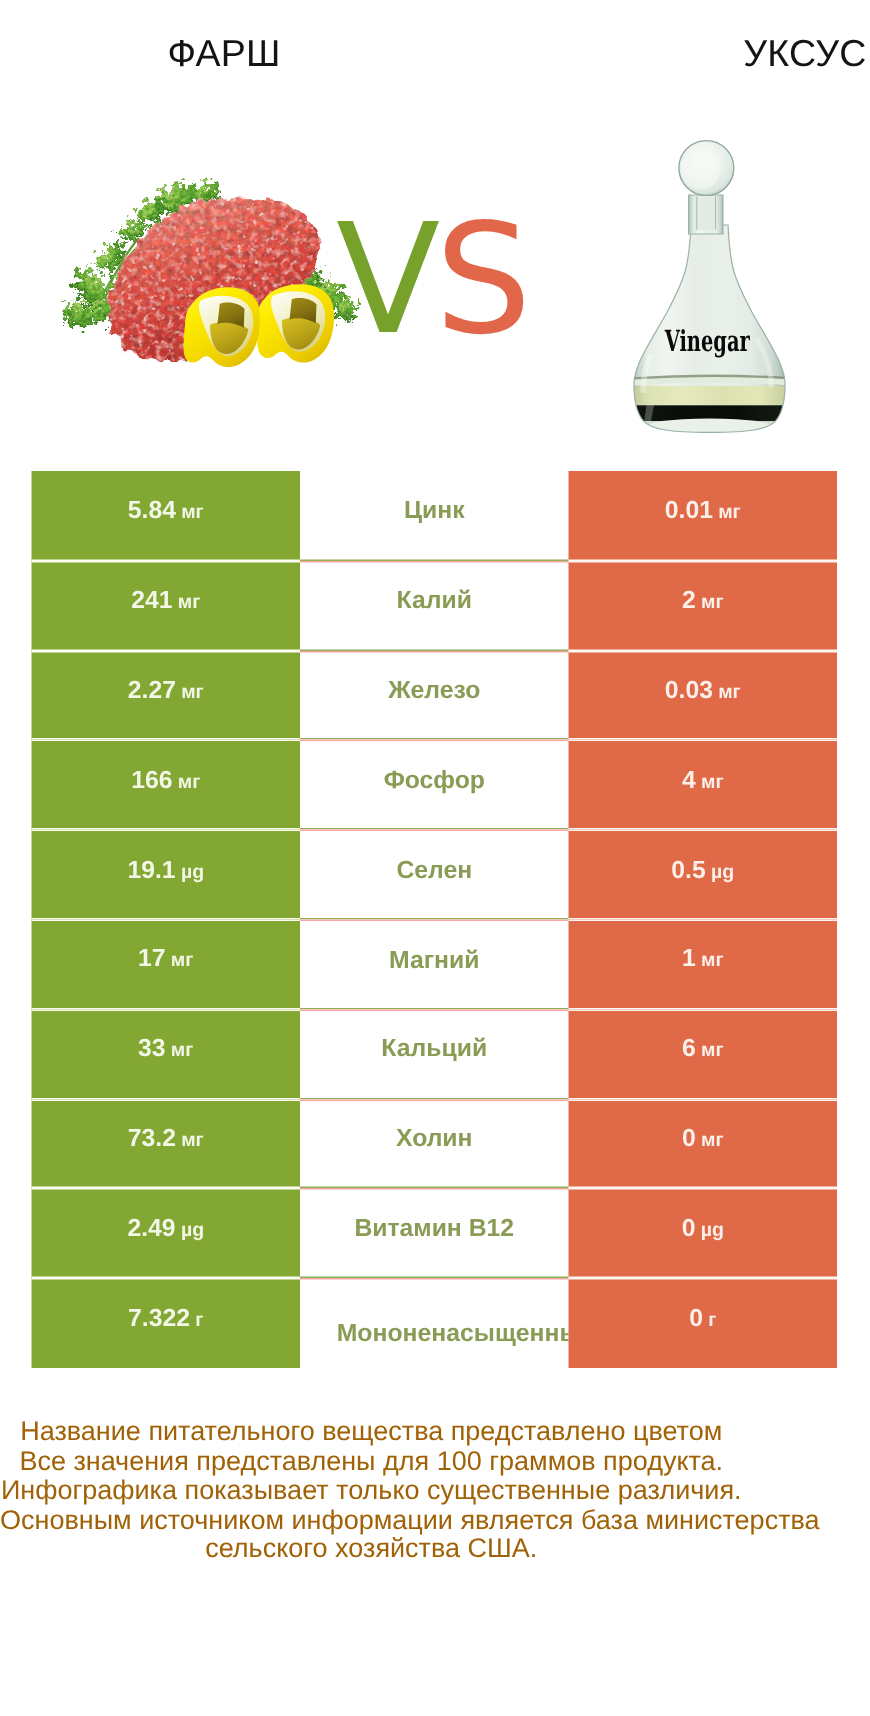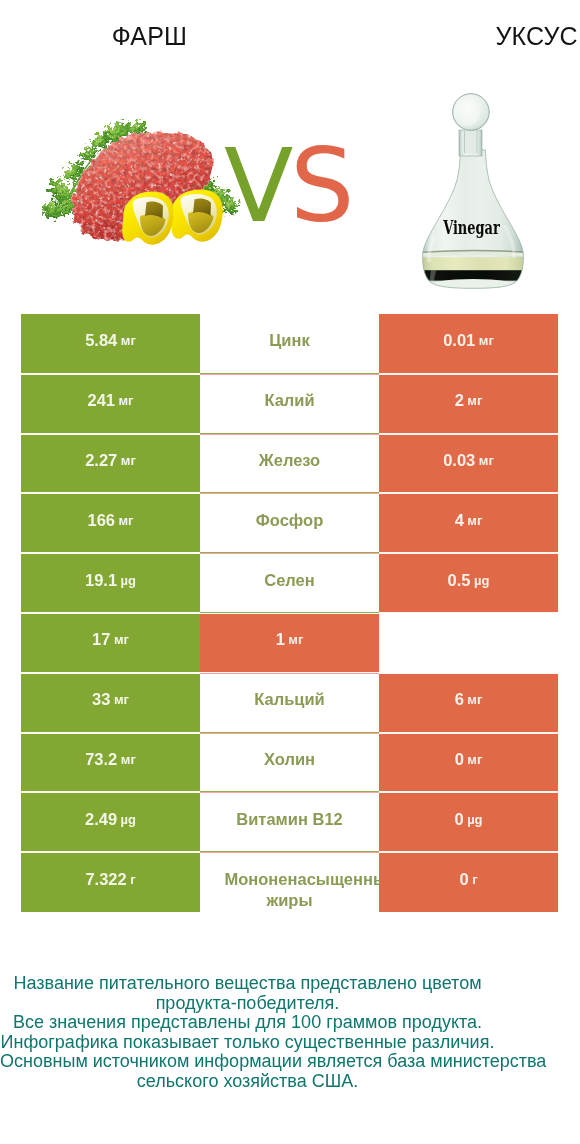--- a/index.html
+++ b/index.html
@@ -24,21 +24,21 @@
       text-align:center;flex-direction:column;padding:0;overflow:hidden;}
   .cM > span{display:block;width:158px;}
   .cM.wrap > span{white-space:nowrap;top:7px;}
   .cM.wrap > span.l1{padding-left:14px;box-sizing:border-box;}
   .cR{background:#e06a47;color:#fcf0ea;border-top:1px solid #fdf6f2;border-bottom:1px solid #fdf6f2;}
   .row:first-child .cell{border-top:none;}
   .row:last-child .cell{border-bottom:none;}
   .num{font-size:16.5px;font-weight:700;}
   .unit{font-size:13px;font-weight:700;margin-left:3.5px;}
 
-  .foot{position:absolute;left:0;top:974px;width:495px;text-align:center;font-size:18px;color:#0f766e;line-height:19.5px;}
+  .foot{position:absolute;left:0;top:945px;width:495px;text-align:center;font-size:18px;color:#a16207;line-height:19.5px;}
   .foot div{white-space:nowrap;}
 </style>
 </head>
 <body>
 
 <div class="page">
 
   <div class="title" id="title-left">ФАРШ</div>
   <div class="title" id="title-right">УКСУС</div>
 
@@ -327,20 +327,23 @@
         <div class="cell cR">
           <span class="num">0.5</span>
           <span class="unit">µg</span>
         </div>
       </div>
       <div class="row">
         <div class="cell cL">
           <span class="num">17</span>
           <span class="unit">мг</span>
         </div>
+        <div class="cell cM">
+          <span>Магний</span>
+        </div>
         <div class="cell cR">
           <span class="num">1</span>
           <span class="unit">мг</span>
         </div>
       </div>
       <div class="row">
         <div class="cell cL">
           <span class="num">33</span>
           <span class="unit">мг</span>
         </div>
@@ -378,29 +381,27 @@
           <span class="unit">µg</span>
         </div>
       </div>
       <div class="row">
         <div class="cell cL">
           <span class="num">7.322</span>
           <span class="unit">г</span>
         </div>
         <div class="cell cM wrap">
           <span class="l1">Мононенасыщенные</span>
-          <span class="l2">жиры</span>
         </div>
         <div class="cell cR">
           <span class="num">0</span>
           <span class="unit">г</span>
         </div>
       </div>
     </div>
   <div class="foot">
       <div>Название питательного вещества представлено цветом</div>
-      <div>продукта-победителя.</div>
       <div>Все значения представлены для 100 граммов продукта.</div>
       <div>Инфографика показывает только существенные различия.</div>
       <div>Основным источником информации является база министерства</div>
       <div>сельского хозяйства США.</div>
     </div>
 </div>
 
 </body></html>

